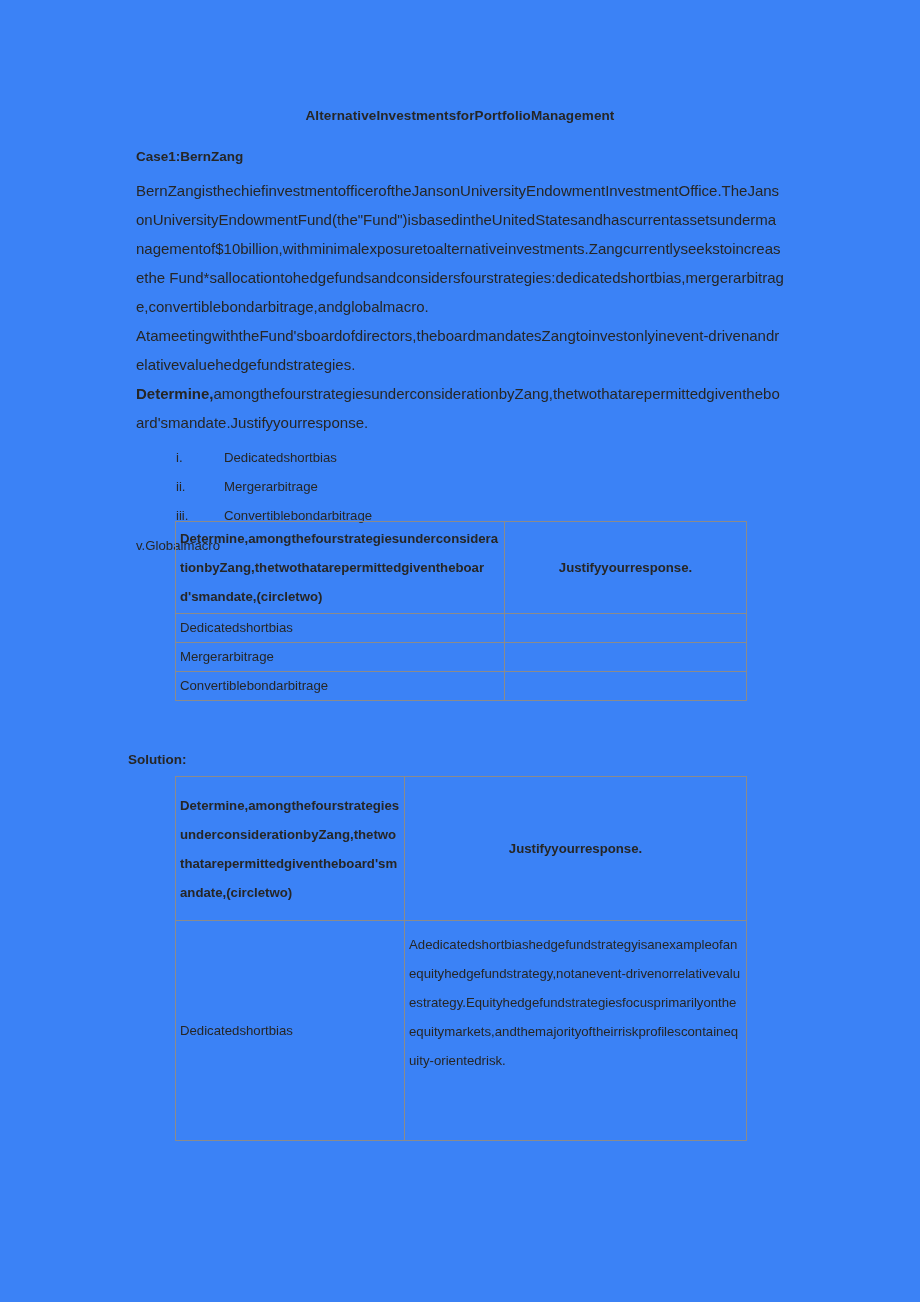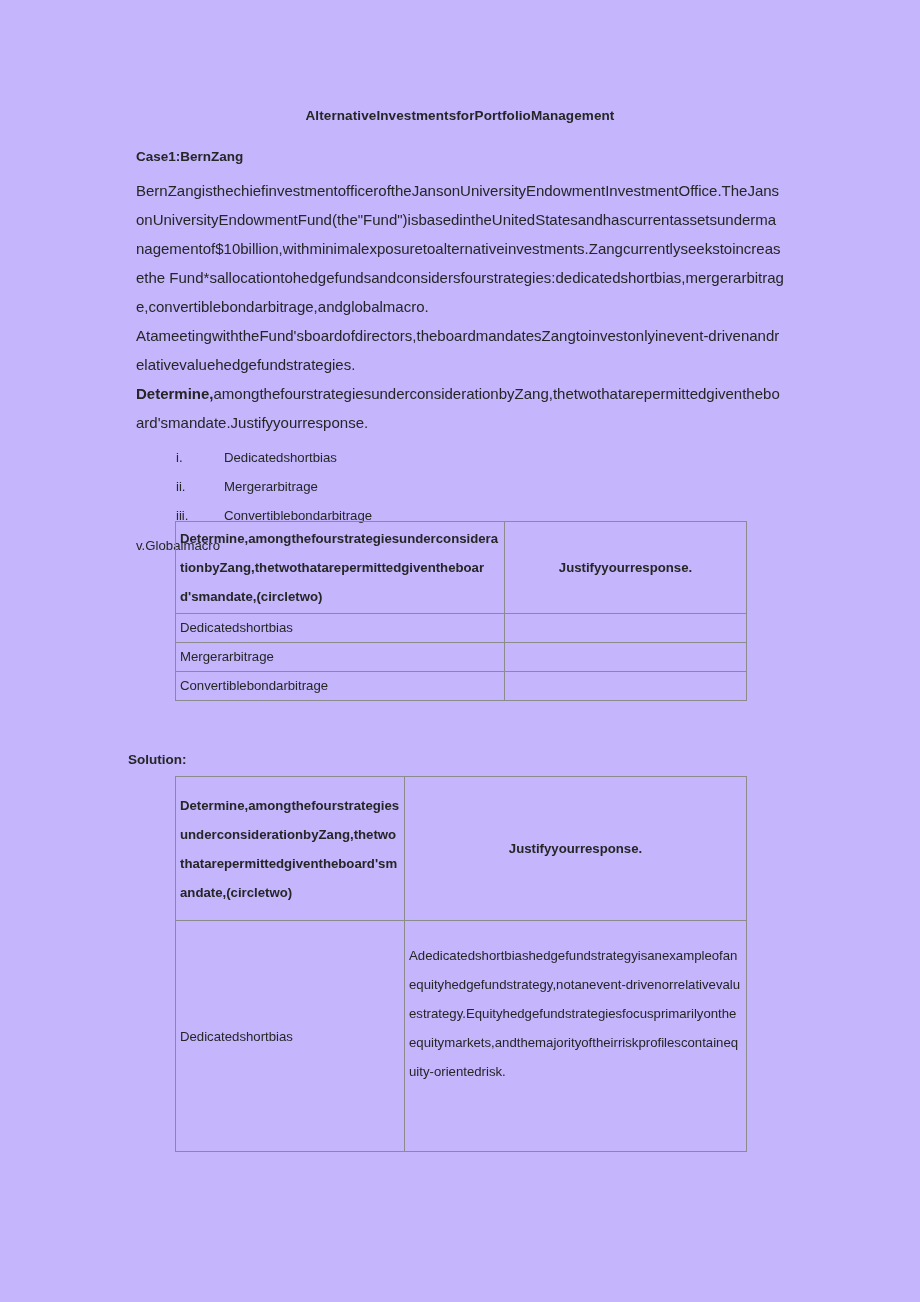--- a/index.html
+++ b/index.html
@@ -8,21 +8,21 @@
     background: #ffffff;
   }
   body {
     font-family: "Liberation Sans", sans-serif;
     color: #262626;
   }
   .page {
     position: relative;
     width: 920px;
     height: 1302px;
-    background: #c4b5fd;
+    background: #3b82f6;
     overflow: hidden;
   }
   .content {
     position: absolute;
     left: 136px;
     top: 0;
     width: 648px;
   }
 
   
@@ -104,21 +104,21 @@
     font-weight: bold;
     vertical-align: middle;
   }
   .tbl td.hdr-center {
     font-weight: bold;
     text-align: center;
     vertical-align: middle;
   }
   .tbl td.body-cell {
     vertical-align: top;
-    padding-top: 20px;
+    padding-top: 9px;
   }
 
   
   .table1-wrap { position: absolute; left: 175px; top: 521px; }
   #table1 { width: 571px; }
   #table1 col.c1 { width: 329px; }
   #table1 col.c2 { width: 242px; }
   #table1 tr.head-row td { height: 91px; }
   #table1 tr.data-row td { height: 28px; line-height: 28px; vertical-align: middle; }
 

